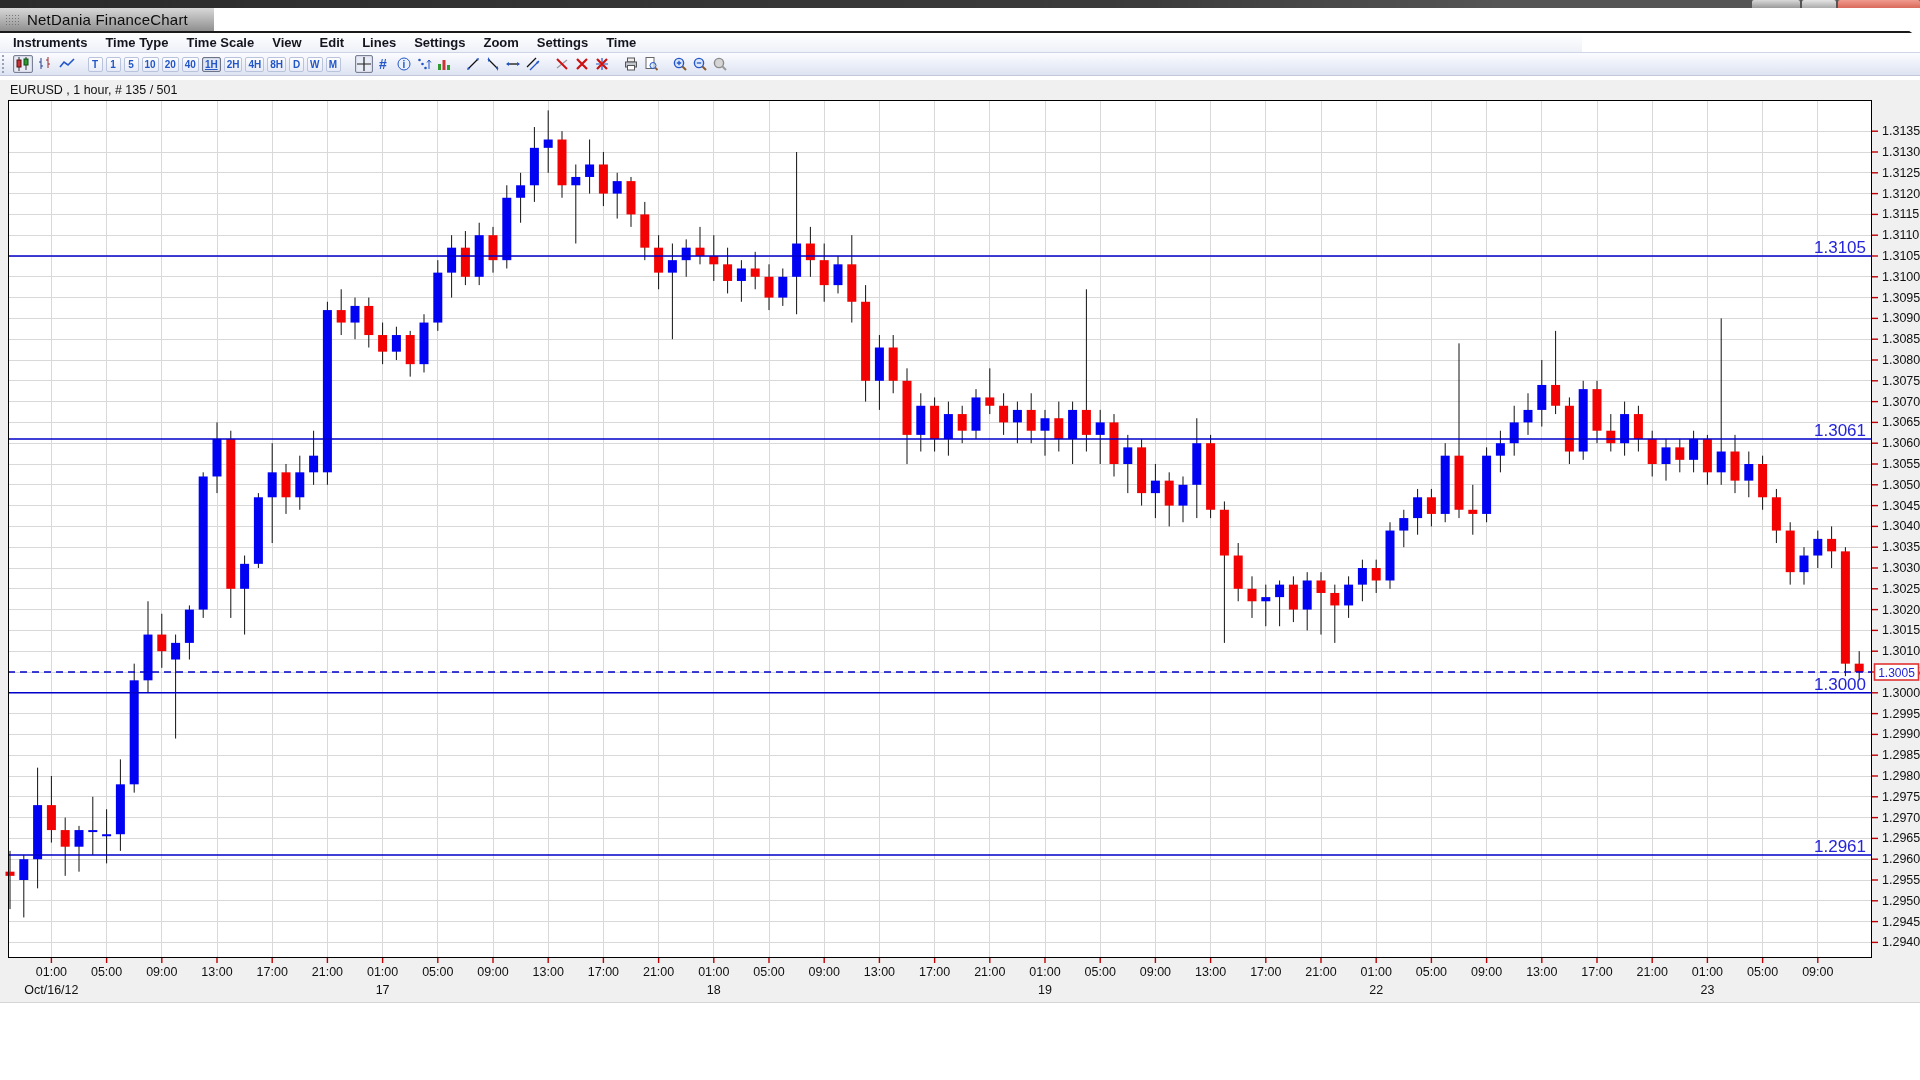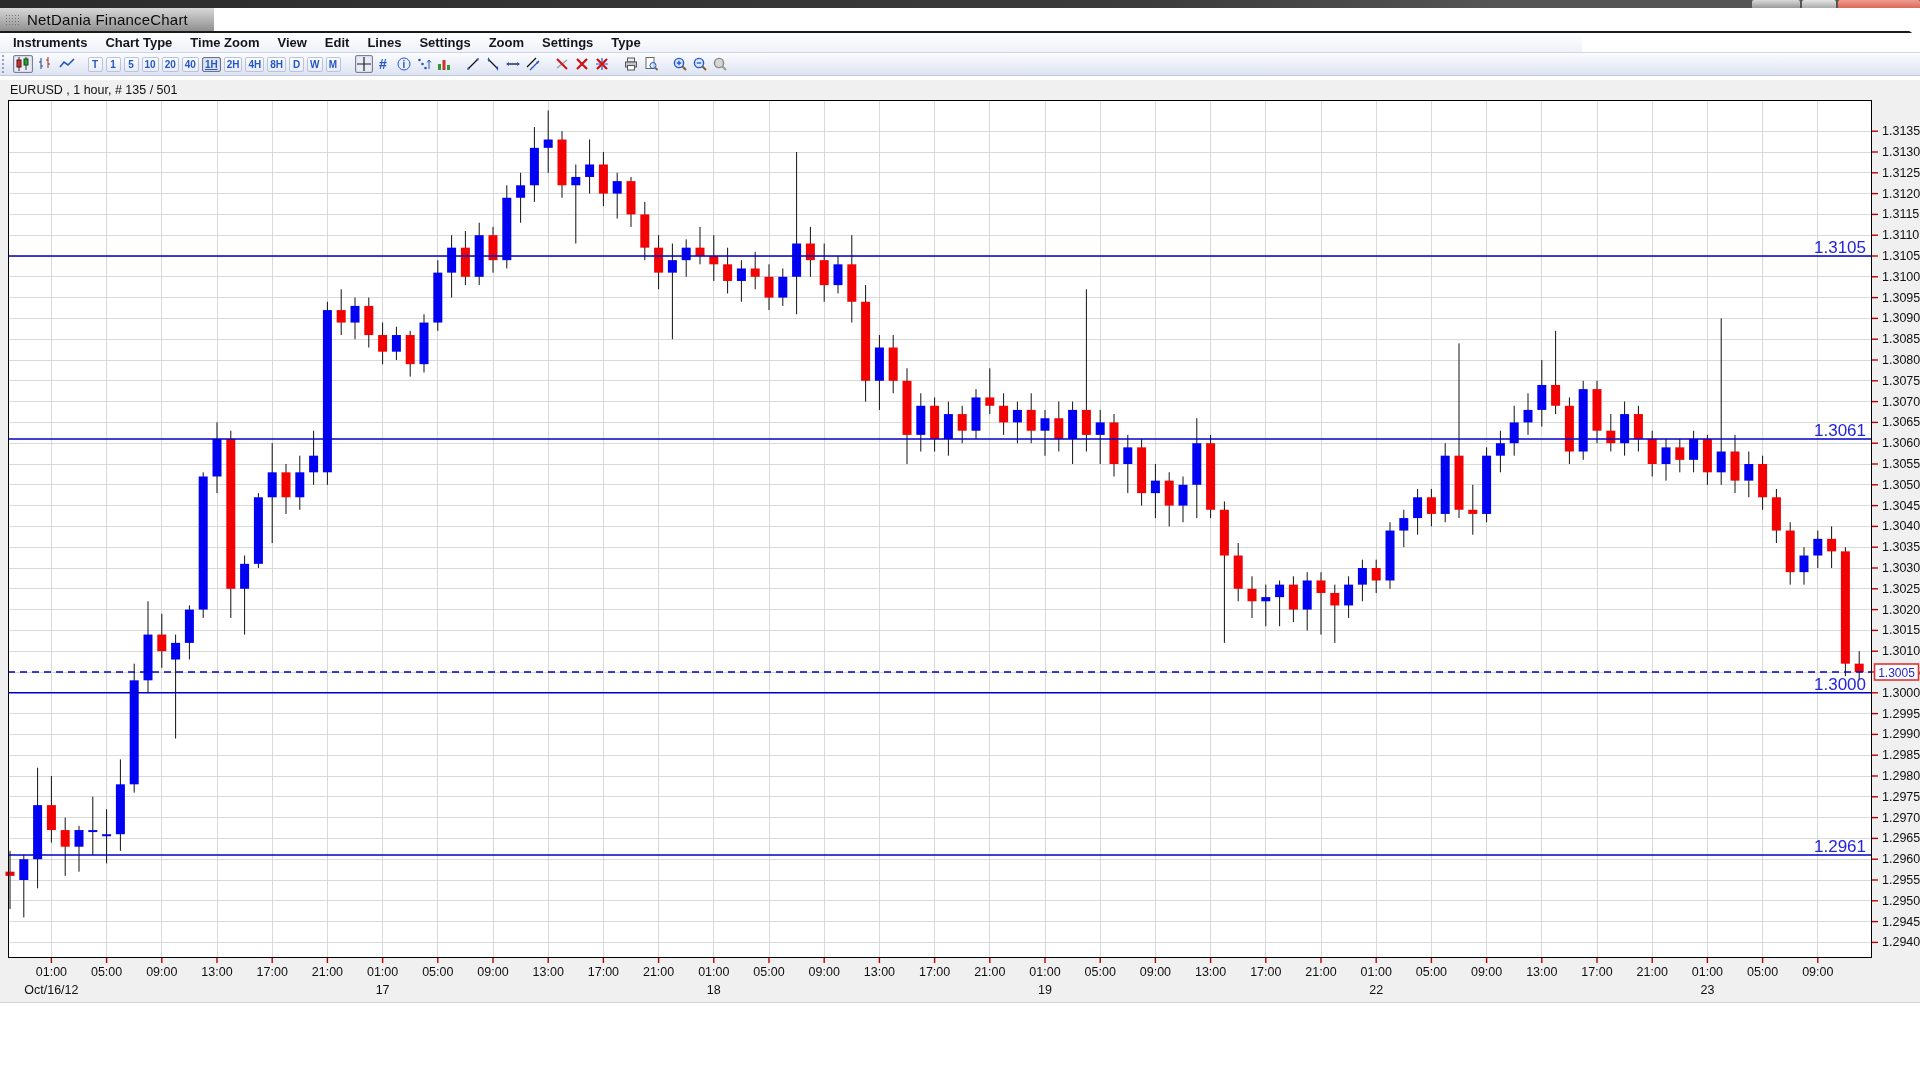--- a/index.html
+++ b/index.html
@@ -62,29 +62,29 @@
   <div id="title-row">
     <div id="title-tab">
       <div id="title-icon"></div>
       <div id="title-text">NetDania FinanceChart</div>
     </div>
     <div id="page-curl"></div>
   </div>
 
   <div id="menu-bar">
       <div class="menu-item">Instruments</div>
-      <div class="menu-item">Chart Type</div>
-      <div class="menu-item">Time Zoom</div>
+      <div class="menu-item">Time Type</div>
+      <div class="menu-item">Time Scale</div>
       <div class="menu-item">View</div>
       <div class="menu-item">Edit</div>
       <div class="menu-item">Lines</div>
       <div class="menu-item">Settings</div>
       <div class="menu-item">Zoom</div>
       <div class="menu-item">Settings</div>
-      <div class="menu-item">Type</div>
+      <div class="menu-item">Time</div>
     </div>
 
   <div id="toolbar">
     <div id="gripper"></div>
   <div class="tb-btn selected">
         <svg width="18" height="16" viewBox="0 0 18 16">
           <line x1="5" y1="1" x2="5" y2="15" stroke="#333"></line>
           <rect x="3" y="4" width="4" height="7" fill="#c93333" stroke="#5a0f0f"></rect>
           <line x1="12" y1="1" x2="12" y2="14" stroke="#333"></line>
           <rect x="10" y="3" width="4" height="6" fill="#2f9a2f" stroke="#0f4f0f"></rect>

